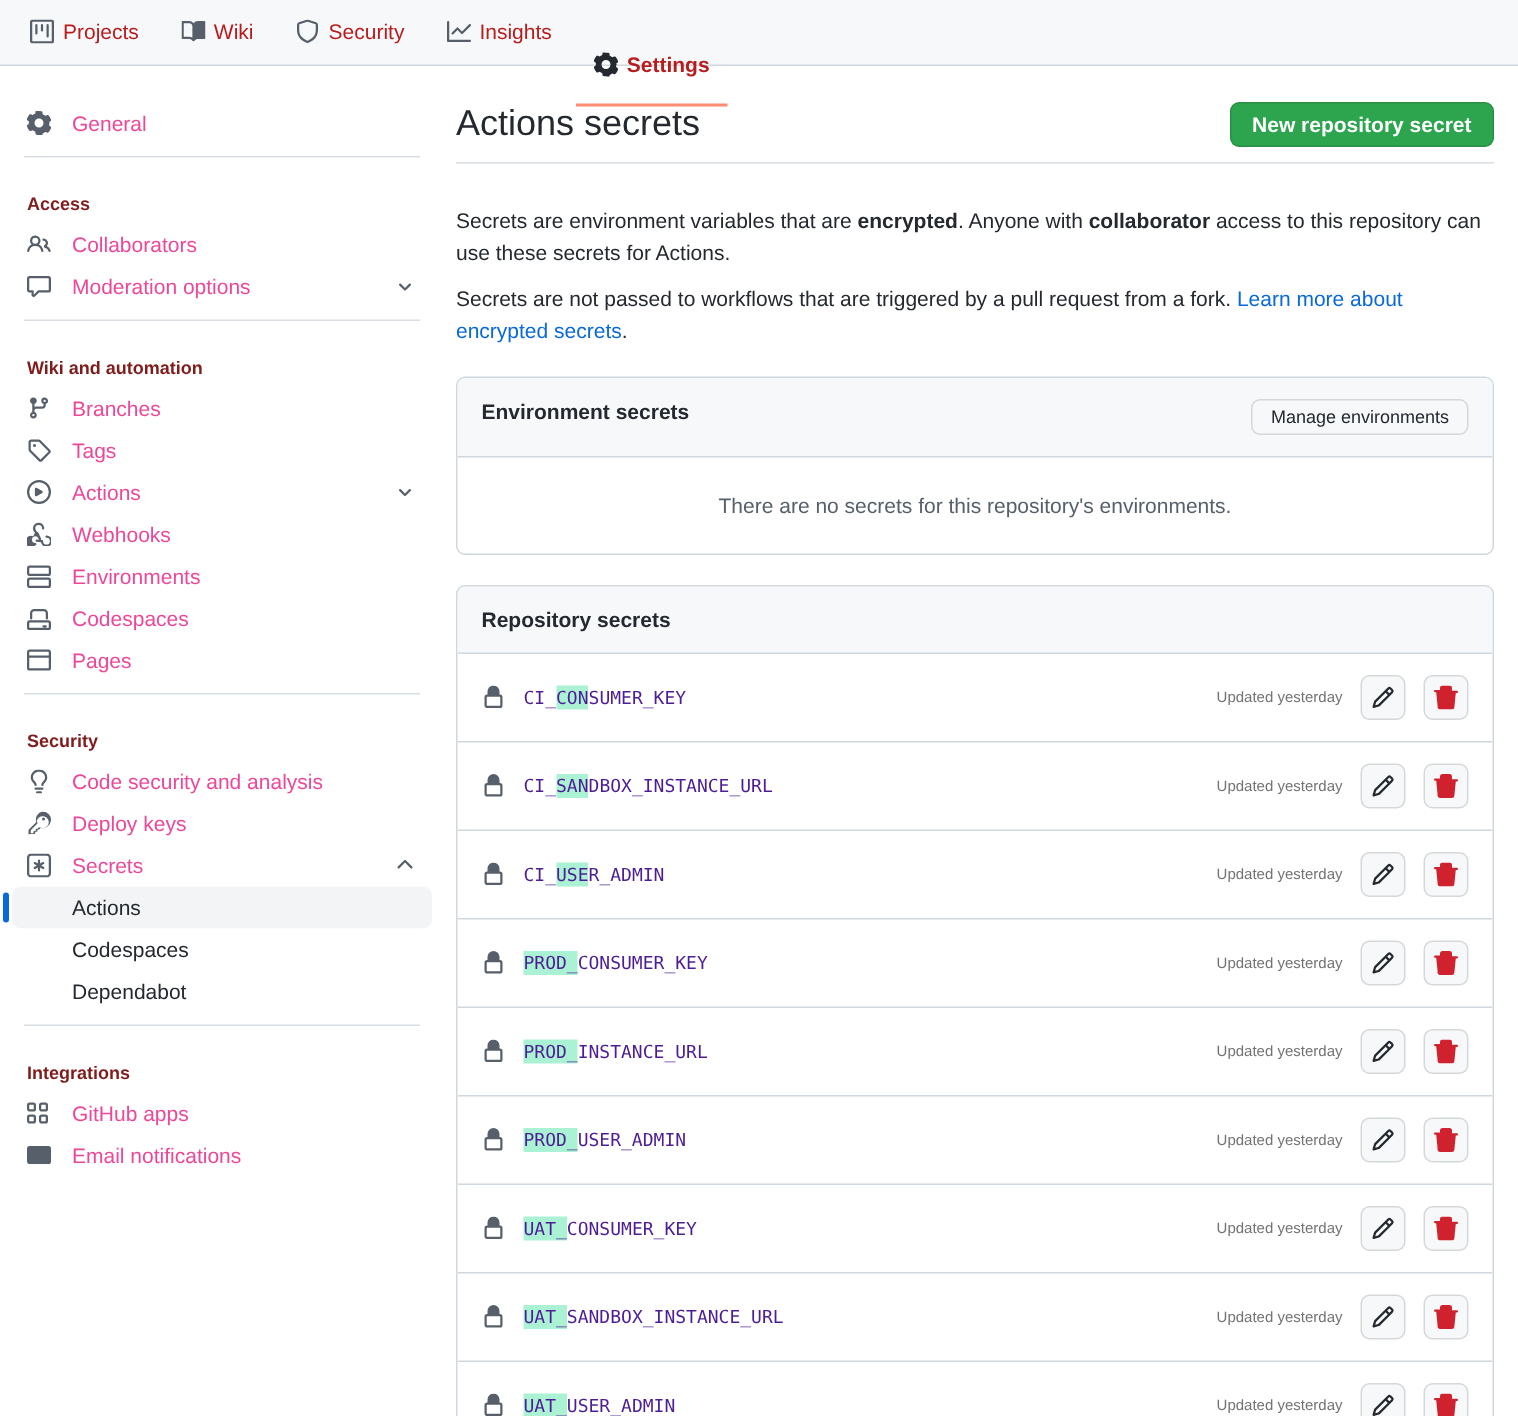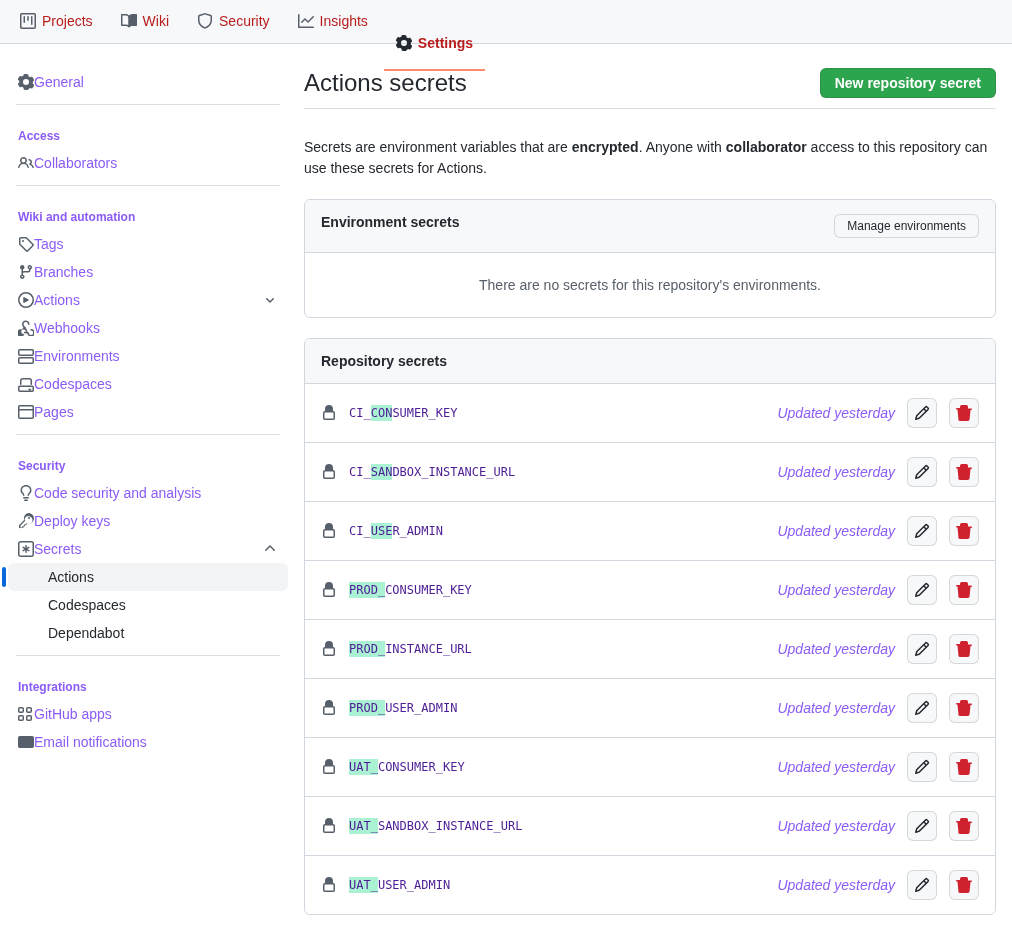--- a/index.html
+++ b/index.html
@@ -51,33 +51,33 @@
   .main {
     flex: 1;
     padding: 24px 16px 40px 8px;
     max-width: 716px;
   }
 
   
   .side-item {
     display: flex;
     align-items: center;
-    gap: 0;
+    gap: 14px;
     padding: 6px 10px;
     border-radius: 6px;
     cursor: pointer;
     font-size: 14px;
-    color: #8b5cf6;
+    color: #ec4899;
   }
   .side-item svg { flex-shrink: 0; }
   .side-item .chev { margin-left: auto; }
   .side-group-header {
     font-size: 12px;
     font-weight: 600;
-    color: #8b5cf6;
+    color: #7f1d1d;
     padding: 16px 10px 6px 10px;
   }
   .side-divider {
     border: none;
     border-top: 1px solid #d8dee4;
     margin: 8px 8px;
   }
   .side-sub {
     border-left: 2px solid transparent;
     padding: 6px 10px 6px 38px;
@@ -168,23 +168,22 @@
     font-family: ui-monospace, SFMono-Regular, "SF Mono", Menlo, Consolas, monospace;
     font-size: 12px;
     color: #4c1d95;
   }
   .hl {
     background: #abf2d4;
     padding: 1px 0;
   }
   .secret-meta {
     margin-left: auto;
-    color: #8b5cf6;
-    font-size: 14px;
-    font-style: italic;
+    color: #737373;
+    font-size: 10px;
   }
   .icon-btn {
     width: 30px; height: 30px;
     border: 1px solid rgba(27,31,36,0.15);
     background: #f6f8fa;
     border-radius: 6px;
     display: flex;
     align-items: center;
     justify-content: center;
     cursor: pointer;
@@ -241,34 +240,43 @@
     </div>
     <hr class="side-divider">
 
     <div class="side-group-header">Access</div>
     <div class="side-item">
       <svg class="oct" width="16" height="16" viewBox="0 0 16 16" fill="#57606a">
           <path d="M5.5 3.5a2 2 0 100 4 2 2 0 000-4zM2 5.5a3.5 3.5 0 115.898 2.549 5.507 5.507 0 013.034 4.084.75.75 0 11-1.482.235 4.001 4.001 0 00-7.9 0 .75.75 0 01-1.482-.236A5.507 5.507 0 013.102 8.05 3.49 3.49 0 012 5.5zM11 4a.75.75 0 100 1.5 1.5 1.5 0 01.666 2.844.75.75 0 00-.416.672v.352a.75.75 0 00.574.73c1.2.289 2.162 1.2 2.522 2.372a.75.75 0 101.434-.44 5.01 5.01 0 00-2.56-3.012A3 3 0 0011 4z"></path>
         </svg>
       <span>Collaborators</span>
     </div>
+    <div class="side-item">
+      <svg class="oct" width="16" height="16" viewBox="0 0 16 16" fill="#57606a">
+          <path d="M1.75 1A1.75 1.75 0 000 2.75v7.5C0 11.216.784 12 1.75 12H3v1.543a1.457 1.457 0 002.487 1.03L8.061 12h6.189A1.75 1.75 0 0016 10.25v-7.5A1.75 1.75 0 0014.25 1H1.75zM1.5 2.75a.25.25 0 01.25-.25h12.5a.25.25 0 01.25.25v7.5a.25.25 0 01-.25.25h-6.5a.75.75 0 00-.53.22L4.5 13.44V11.25a.75.75 0 00-.75-.75h-2a.25.25 0 01-.25-.25v-7.5z"></path>
+        </svg>
+      <span>Moderation options</span>
+      <svg class="oct chev" width="16" height="16" viewBox="0 0 16 16" fill="#57606a">
+          <path d="M4.22 6.22a.75.75 0 011.06 0L8 8.94l2.72-2.72a.75.75 0 111.06 1.06l-3.25 3.25a.75.75 0 01-1.06 0L4.22 7.28a.75.75 0 010-1.06z"></path>
+        </svg>
+    </div>
     <hr class="side-divider">
 
     <div class="side-group-header">Wiki and automation</div>
     <div class="side-item">
       <svg class="oct" width="16" height="16" viewBox="0 0 16 16" fill="#57606a">
+          <path d="M11.75 2.5a.75.75 0 100 1.5.75.75 0 000-1.5zm-2.25.75a2.25 2.25 0 113 2.122V6A2.5 2.5 0 0110 8.5H6a1 1 0 00-1 1v1.128a2.251 2.251 0 11-1.5 0V5.372a2.25 2.25 0 111.5 0v1.836A2.492 2.492 0 016 7h4a1 1 0 001-1v-.628A2.25 2.25 0 019.5 3.25zM4.25 12a.75.75 0 100 1.5.75.75 0 000-1.5zM3.5 3.25a.75.75 0 111.5 0 .75.75 0 01-1.5 0z"></path>
+        </svg>
+      <span>Branches</span>
+    </div>
+    <div class="side-item">
+      <svg class="oct" width="16" height="16" viewBox="0 0 16 16" fill="#57606a">
           <path d="M1 7.775V2.75C1 1.784 1.784 1 2.75 1h5.025c.464 0 .91.184 1.238.513l6.25 6.25a1.75 1.75 0 010 2.474l-5.026 5.026a1.75 1.75 0 01-2.474 0l-6.25-6.25A1.75 1.75 0 011 7.775zM2.5 2.75v5.025c0 .066.026.13.073.177l6.25 6.25a.25.25 0 00.354 0l5.025-5.025a.25.25 0 000-.354l-6.25-6.25a.25.25 0 00-.177-.073H2.75a.25.25 0 00-.25.25zM6 5a1 1 0 11-2 0 1 1 0 012 0z"></path>
         </svg>
       <span>Tags</span>
-    </div>
-    <div class="side-item">
-      <svg class="oct" width="16" height="16" viewBox="0 0 16 16" fill="#57606a">
-          <path d="M11.75 2.5a.75.75 0 100 1.5.75.75 0 000-1.5zm-2.25.75a2.25 2.25 0 113 2.122V6A2.5 2.5 0 0110 8.5H6a1 1 0 00-1 1v1.128a2.251 2.251 0 11-1.5 0V5.372a2.25 2.25 0 111.5 0v1.836A2.492 2.492 0 016 7h4a1 1 0 001-1v-.628A2.25 2.25 0 019.5 3.25zM4.25 12a.75.75 0 100 1.5.75.75 0 000-1.5zM3.5 3.25a.75.75 0 111.5 0 .75.75 0 01-1.5 0z"></path>
-        </svg>
-      <span>Branches</span>
     </div>
     <div class="side-item">
       <svg class="oct" width="16" height="16" viewBox="0 0 16 16" fill="#57606a">
           <path d="M8 0a8 8 0 100 16A8 8 0 008 0zM1.5 8a6.5 6.5 0 1113 0 6.5 6.5 0 01-13 0zm4.879-2.773a.75.75 0 00-1.129.646v4.254a.75.75 0 001.129.646l3.804-2.127a.75.75 0 000-1.292L6.379 5.227z"></path>
         </svg>
       <span>Actions</span>
       <svg class="oct chev" width="16" height="16" viewBox="0 0 16 16" fill="#57606a">
           <path d="M4.22 6.22a.75.75 0 011.06 0L8 8.94l2.72-2.72a.75.75 0 111.06 1.06l-3.25 3.25a.75.75 0 01-1.06 0L4.22 7.28a.75.75 0 010-1.06z"></path>
         </svg>
     </div>
@@ -341,20 +349,23 @@
   </aside>
 
   <main class="main">
     <div class="page-header">
       <h1 class="page-title">Actions secrets</h1>
       <button class="btn-primary">New repository secret</button>
     </div>
 
     <p class="desc">
       <span>Secrets are environment variables that are </span><strong>encrypted</strong><span>. Anyone with </span><strong>collaborator</strong><span> access to this repository can use these secrets for Actions.</span>
+    </p>
+    <p class="desc">
+      <span>Secrets are not passed to workflows that are triggered by a pull request from a fork. </span><a href="#">Learn more about encrypted secrets</a><span>.</span>
     </p>
 
     <div class="box">
       <div class="box-header">
         <span>Environment secrets</span>
         <button class="btn">Manage environments</button>
       </div>
       <div class="box-empty">There are no secrets for this repository's environments.</div>
     </div>
 

